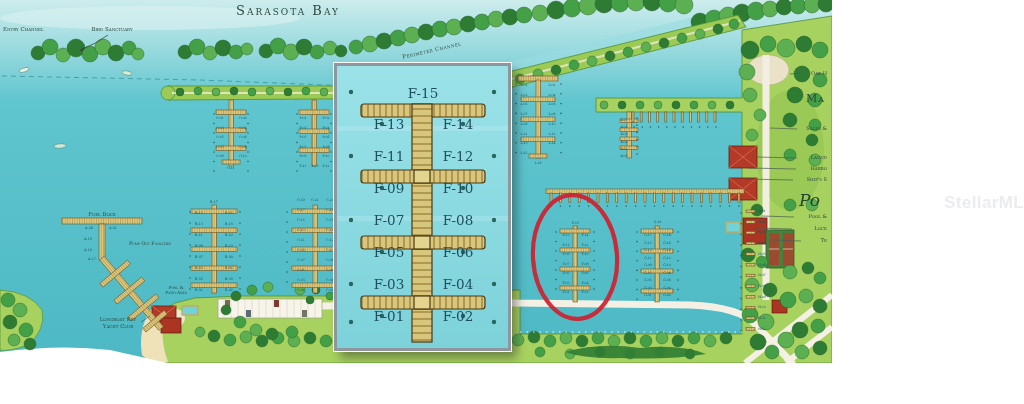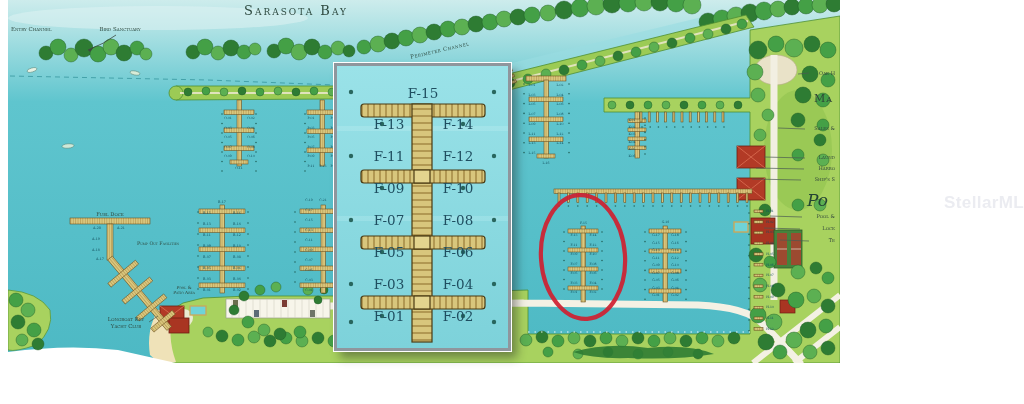--- a/index.html
+++ b/index.html
@@ -1,18 +1,18 @@
 <!DOCTYPE html>
 <html><head>
 <meta charset="utf-8">
 <style>
   html,body{margin:0;padding:0;background:#fff;}
   .stage{position:relative;width:1024px;height:404px;background:#fff;overflow:hidden;
          font-family:"DejaVu Serif",serif;}
-  .mapwrap{position:absolute;left:0;top:0;width:910px;height:363px;padding-left:8px;}
+  .mapwrap{position:absolute;left:0;top:0;width:910px;height:363px;}
   svg text{user-select:none;}
   .mlabel{font-family:"DejaVu Serif",serif;font-variant:small-caps;fill:#2e4a40;}
   .rlabel{font-family:"DejaVu Serif",serif;font-variant:small-caps;fill:#33483d;font-size:5px;text-anchor:end;}
   .rbig{font-family:"DejaVu Serif",serif;font-variant:small-caps;fill:#2f4438;font-size:11px;text-anchor:start;letter-spacing:1px;}
   .rscript{font-family:"DejaVu Serif",serif;font-style:italic;fill:#234434;font-size:17px;text-anchor:start;}
   .slip{font-family:"DejaVu Serif",serif;fill:#14505e;text-anchor:middle;}
   .slipBig{font-family:"DejaVu Serif",serif;fill:#1f4e60;text-anchor:middle;}
   .dock rect{fill:url(#plank);stroke:#6a4d1c;stroke-width:.55;}
   .inset{position:absolute;left:334px;top:63px;width:171px;height:282px;
          border:3px solid #8f969d;outline:1px solid #ffffff;

